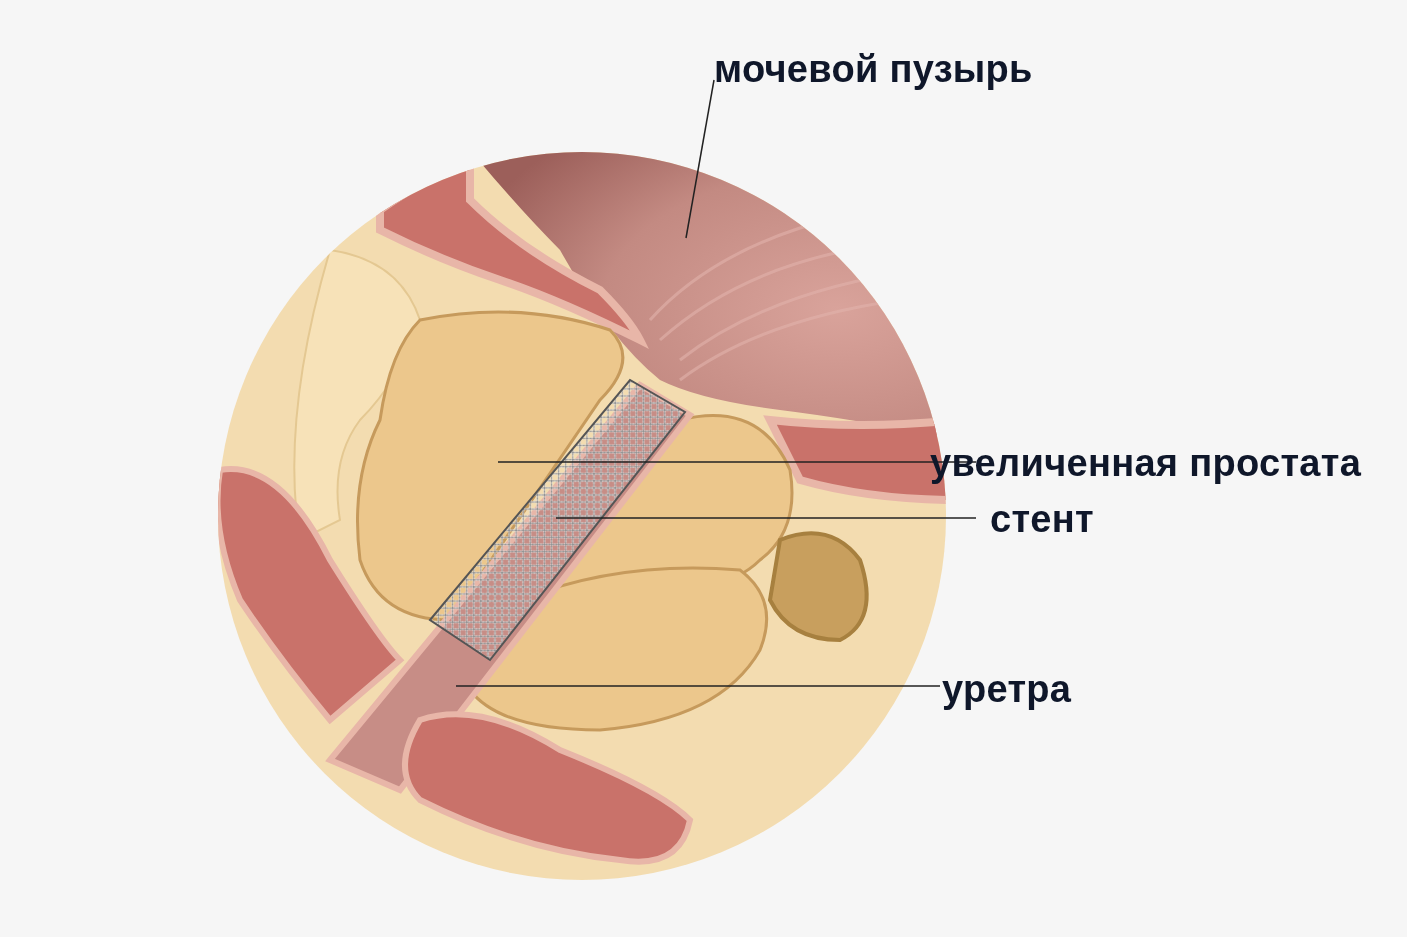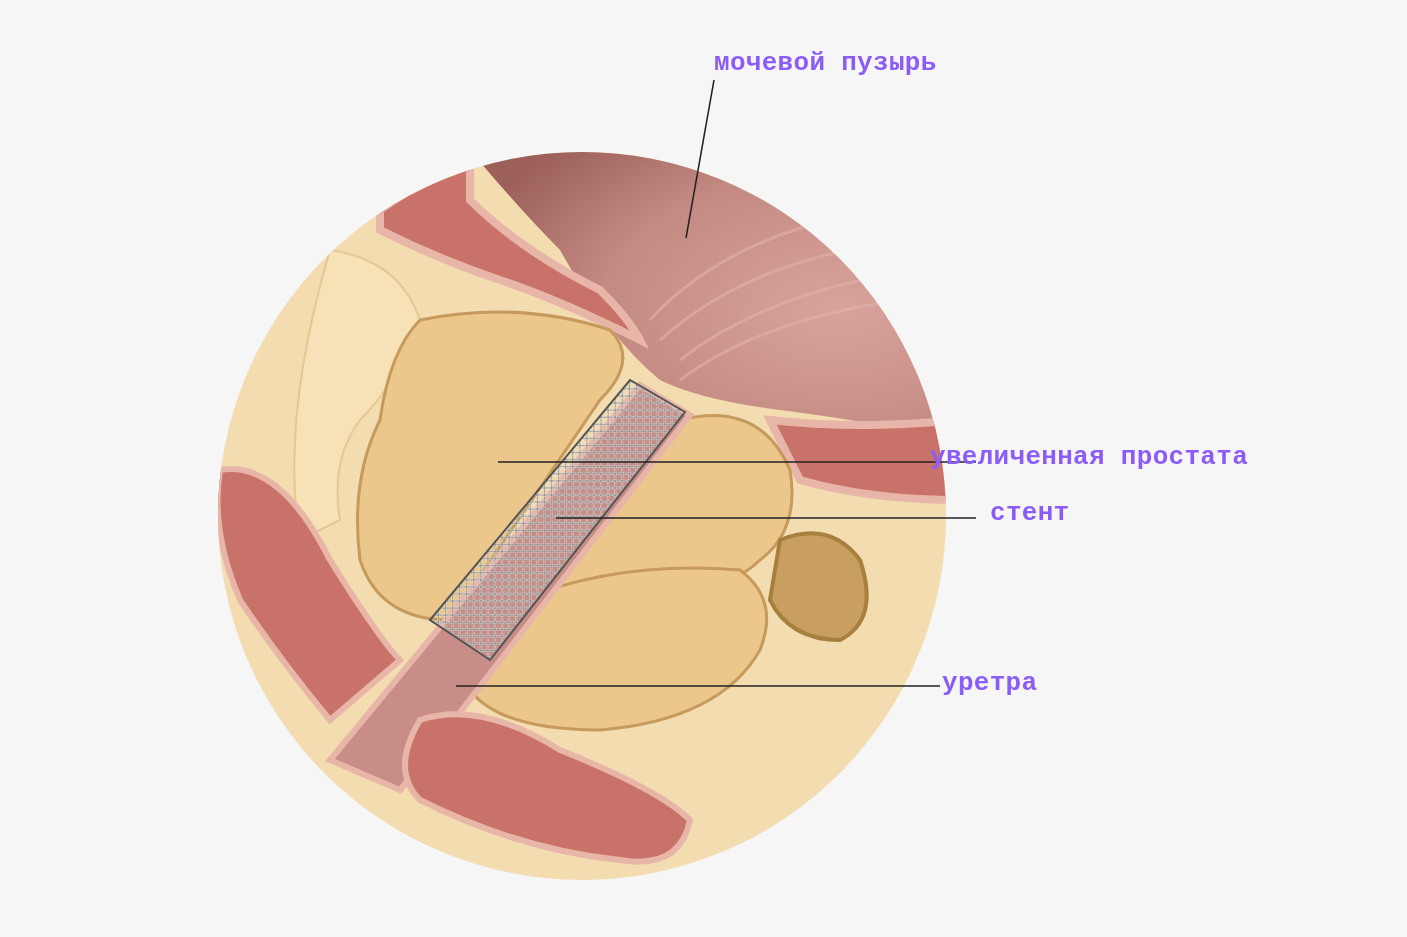--- a/index.html
+++ b/index.html
@@ -1,17 +1,17 @@
 <!DOCTYPE html>
 <html><head>
 <meta charset="utf-8">
 <style>
   html,body{margin:0;padding:0;}
   body{width:1407px;height:937px;background:#f6f6f6;position:relative;overflow:hidden;font-family:"DejaVu Serif",serif;}
-  .label{position:absolute;color:#8b5cf6;font-weight:bold;font-size:26px;letter-spacing:0.3px;white-space:nowrap;font-family:Liberation Mono, monospace;}
+  .label{position:absolute;color:#0f172a;font-weight:bold;font-size:38px;letter-spacing:0.3px;white-space:nowrap;font-family:Liberation Sans, sans-serif;}
   svg.art{position:absolute;left:0;top:0;}
 </style>
 </head>
 <body>
 
 <svg class="art" width="1407" height="937" viewBox="0 0 1407 937">
   <defs>
     <clipPath id="circ">
         <circle cx="582" cy="516" r="364"></circle>
       </clipPath>

